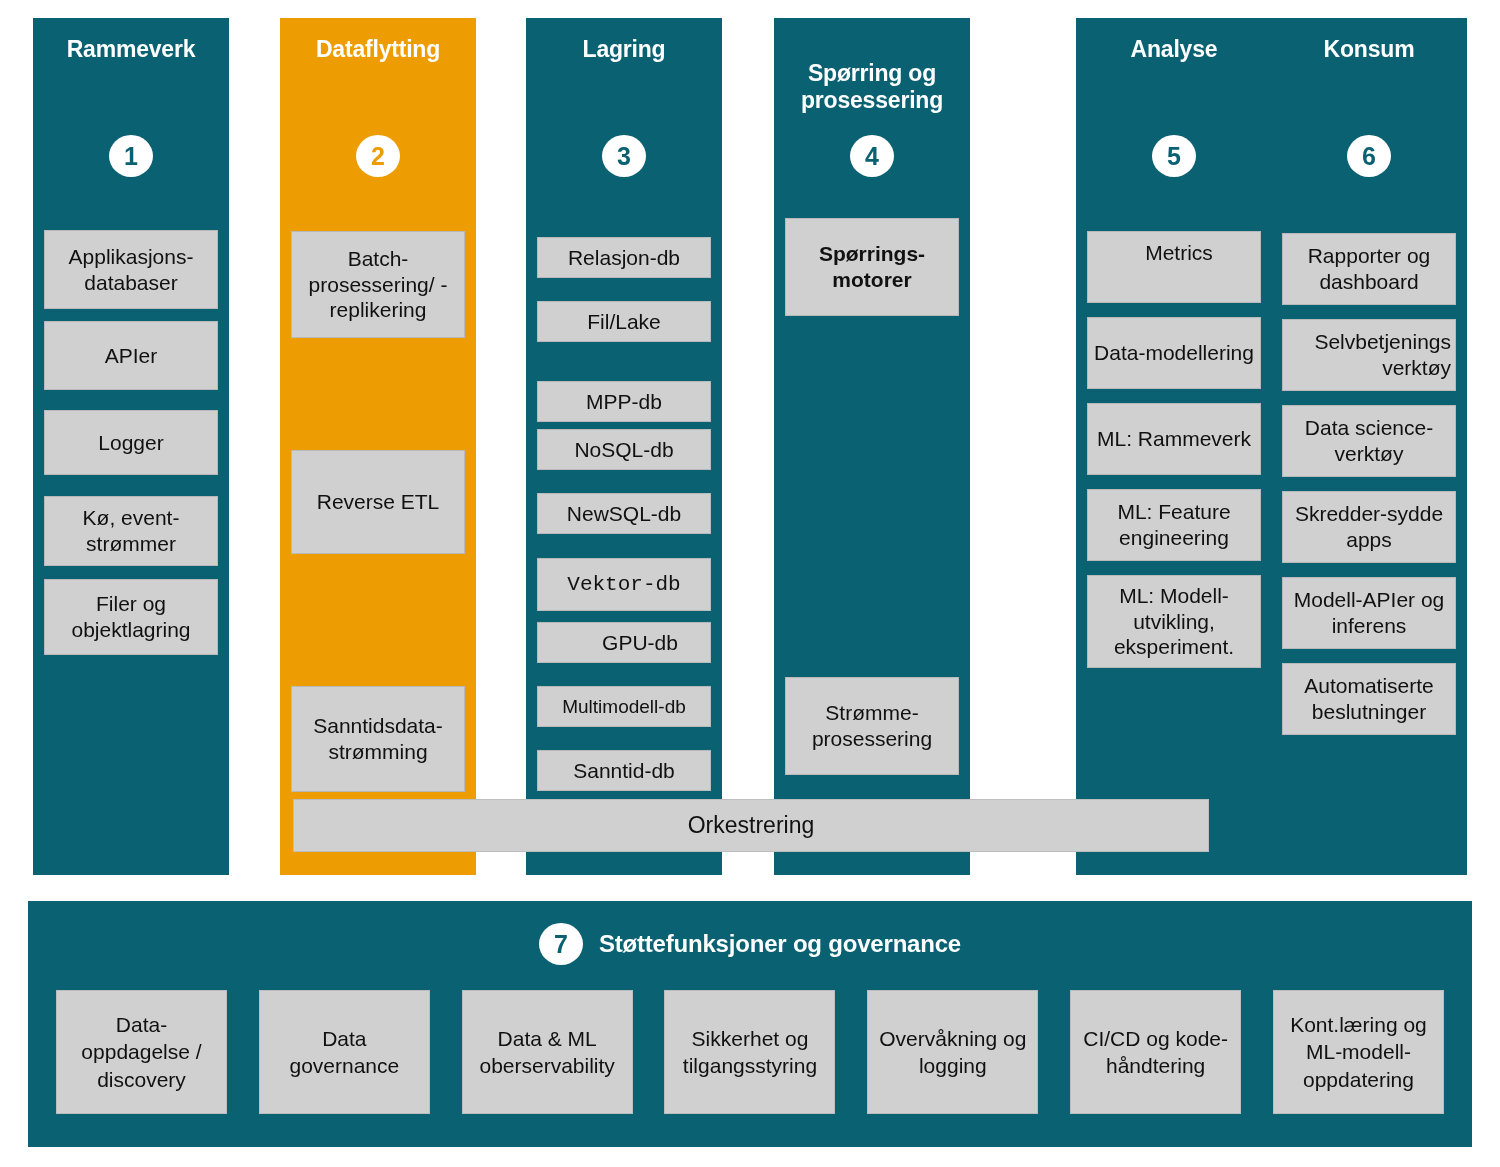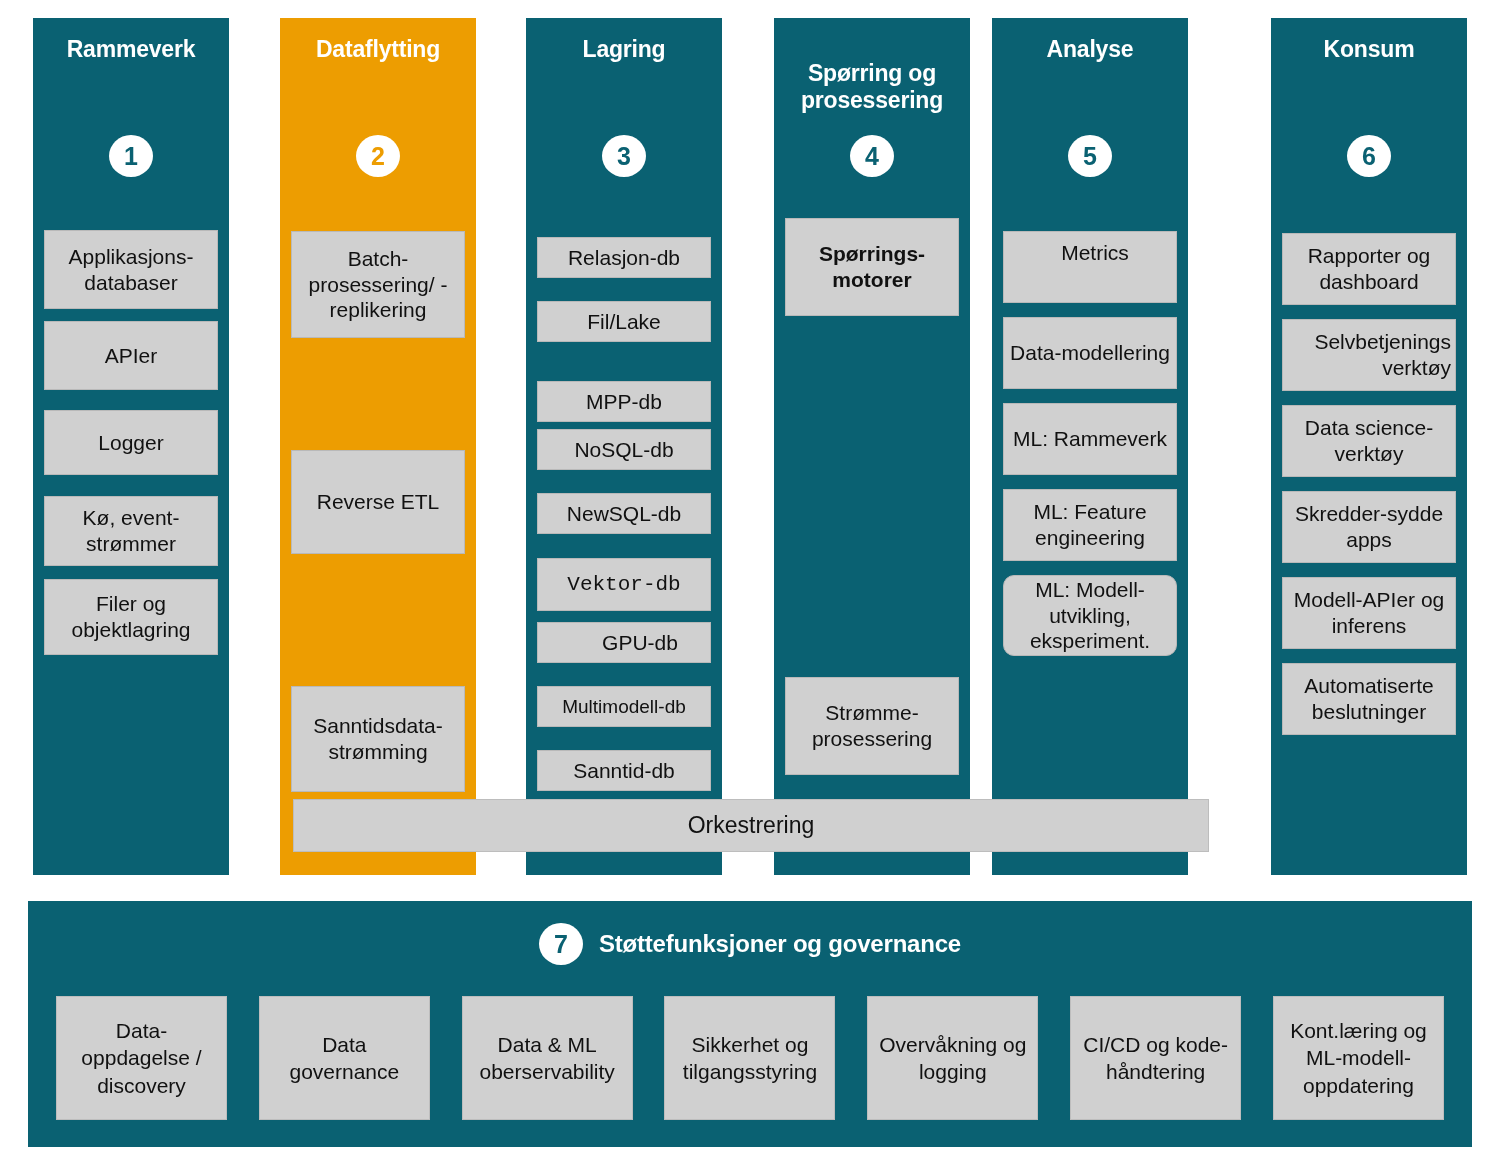--- a/index.html
+++ b/index.html
@@ -125,21 +125,21 @@
     line-height: 1;
   }
   #support-title {
     color: #ffffff;
     font-size: 24px;
     font-weight: bold;
     letter-spacing: -0.2px;
   }
   #support-items {
     position: absolute;
-    top: 95px;
+    top: 89px;
     left: 28px;
     width: 1388px;
     height: 124px;
     display: flex;
     justify-content: space-between;
   }
   .support-item {
     width: 171px;
     height: 124px;
     background: #d0d0d0;
@@ -191,28 +191,28 @@
     <div class="item" style="top:732px;height:41px;text-align:right;">Sanntid-db</div>
   </div>
 
   <div class="column" style="left:774px;">
     <div class="col-title" style="top:42px;">Spørring og prosessering</div>
     <div class="col-badge" style="top:117px;">4</div>
     <div class="item" style="top:200px;height:98px;font-weight:bold;">Spørrings-motorer</div>
     <div class="item" style="top:659px;height:98px;">Strømme-prosessering</div>
   </div>
 
-  <div class="column" style="left:992px;">
+  <div class="column" style="left:1076px;">
     <div class="col-title" style="top:18px;">Analyse</div>
     <div class="col-badge" style="top:117px;">5</div>
     <div class="item top-align" style="top:213px;height:72px;padding-left:14px;">Metrics</div>
     <div class="item" style="top:299px;height:72px;">Data-modellering</div>
     <div class="item" style="top:385px;height:72px;">ML: Rammeverk</div>
     <div class="item" style="top:471px;height:72px;">ML: Feature engineering</div>
-    <div class="item" style="top:557px;height:81px;border-radius:11px;">ML: Modell-utvikling, eksperiment.</div>
+    <div class="item" style="top:557px;height:93px;">ML: Modell-utvikling, eksperiment.</div>
   </div>
 
   <div class="column" style="left:1271px;">
     <div class="col-title" style="top:18px;">Konsum</div>
     <div class="col-badge" style="top:117px;">6</div>
     <div class="item" style="top:215px;height:72px;">Rapporter og dashboard</div>
     <div class="item" style="top:301px;height:72px;text-align:right;">Selvbetjenings verktøy</div>
     <div class="item" style="top:387px;height:72px;">Data science-verktøy</div>
     <div class="item" style="top:473px;height:72px;">Skredder-sydde apps</div>
     <div class="item" style="top:559px;height:72px;">Modell-APIer og inferens</div>

